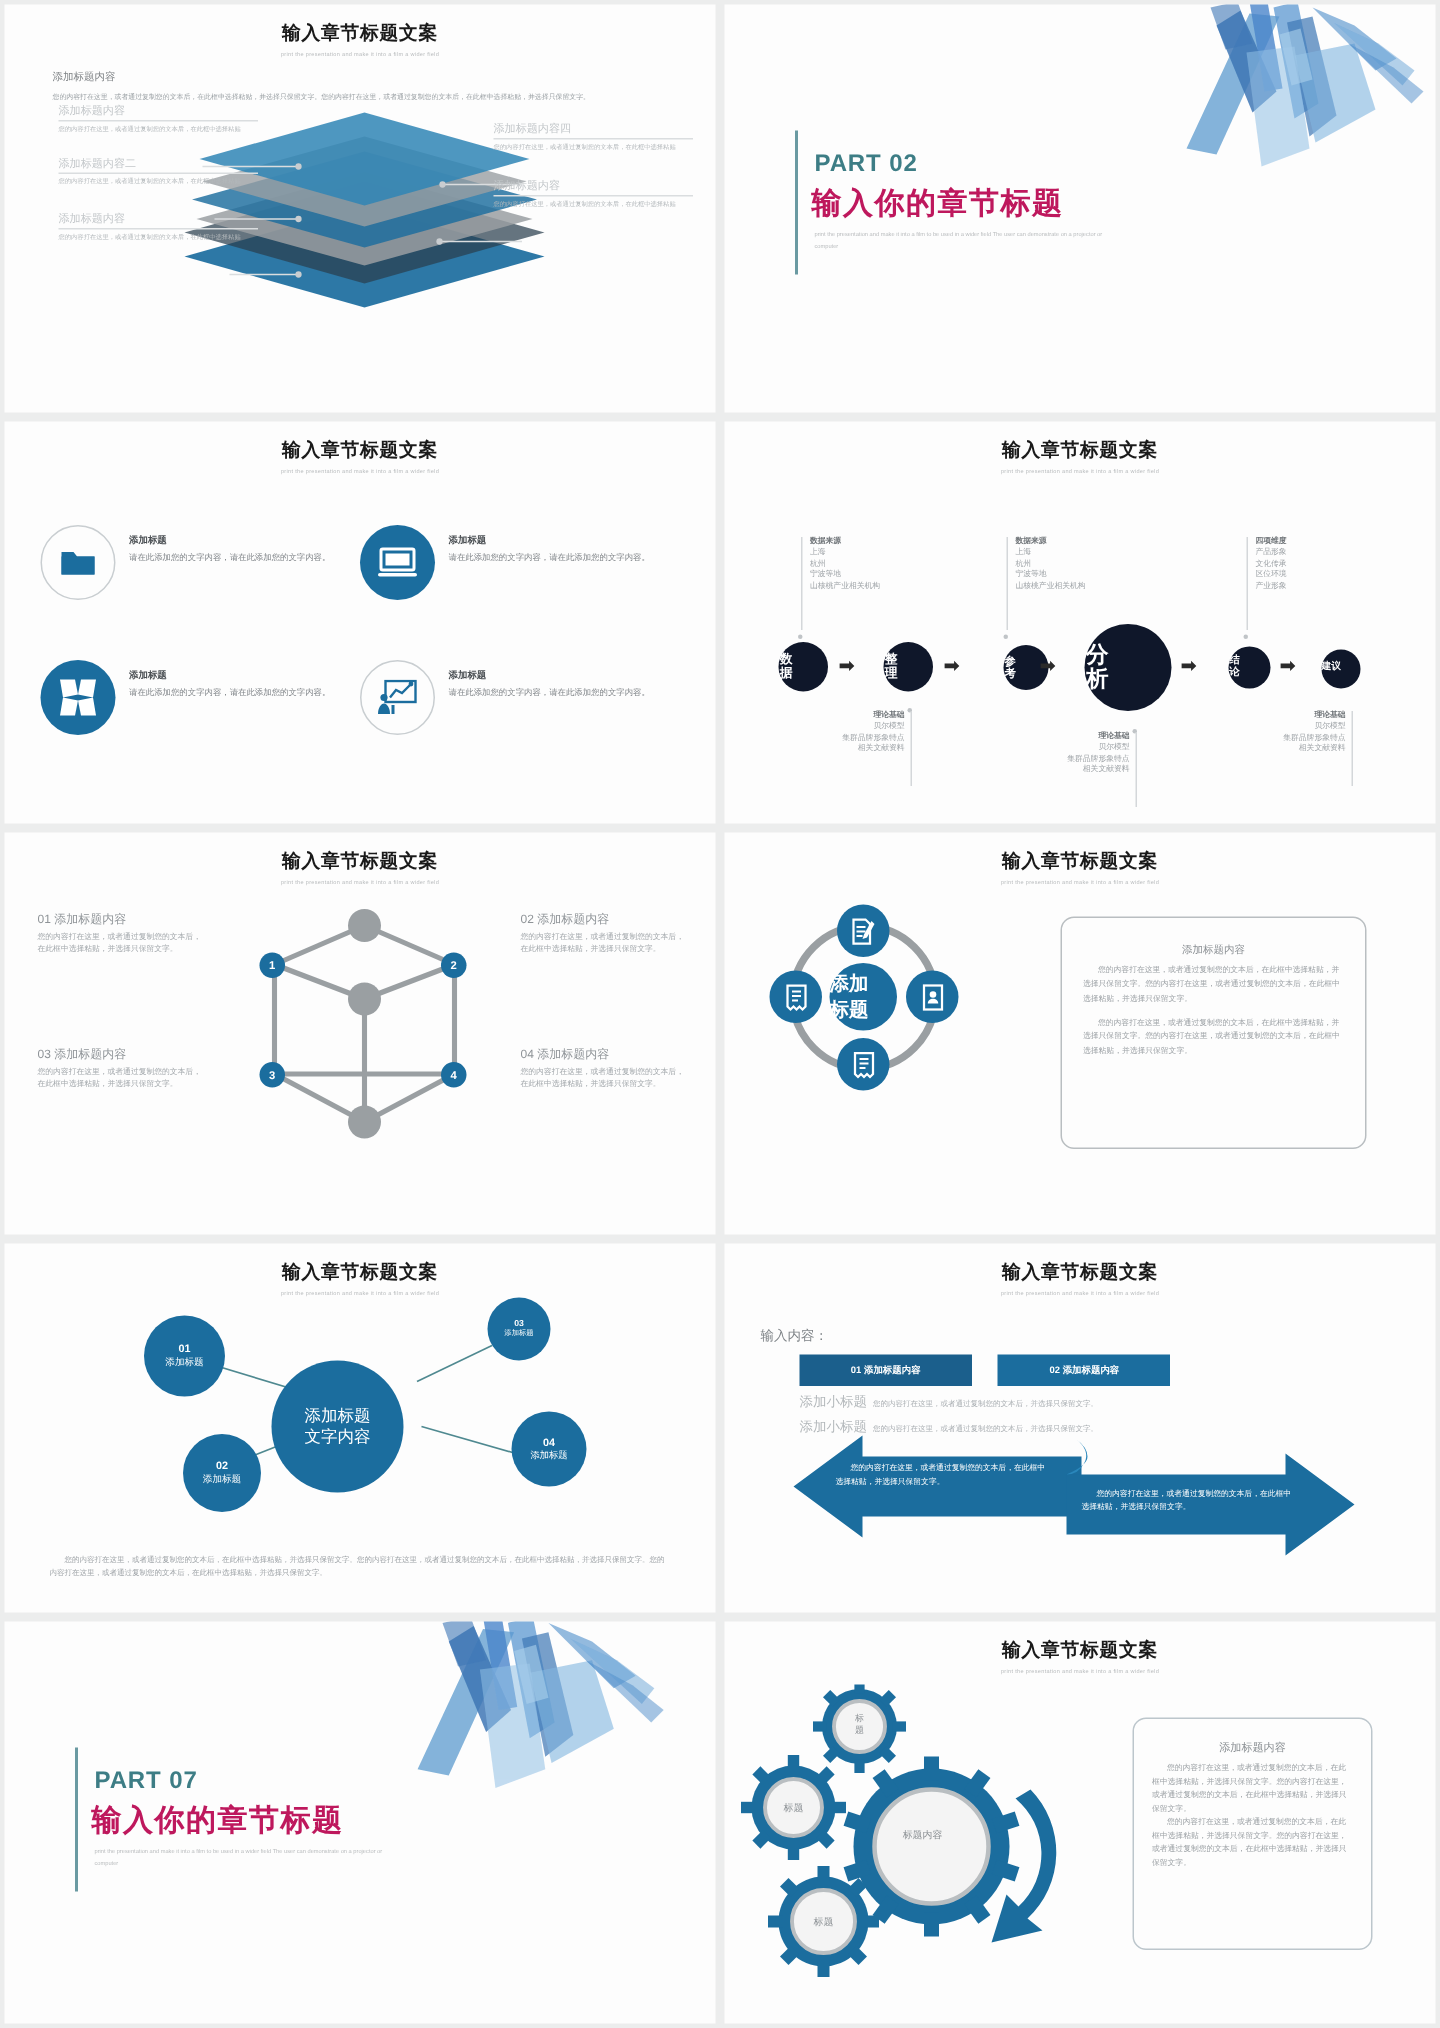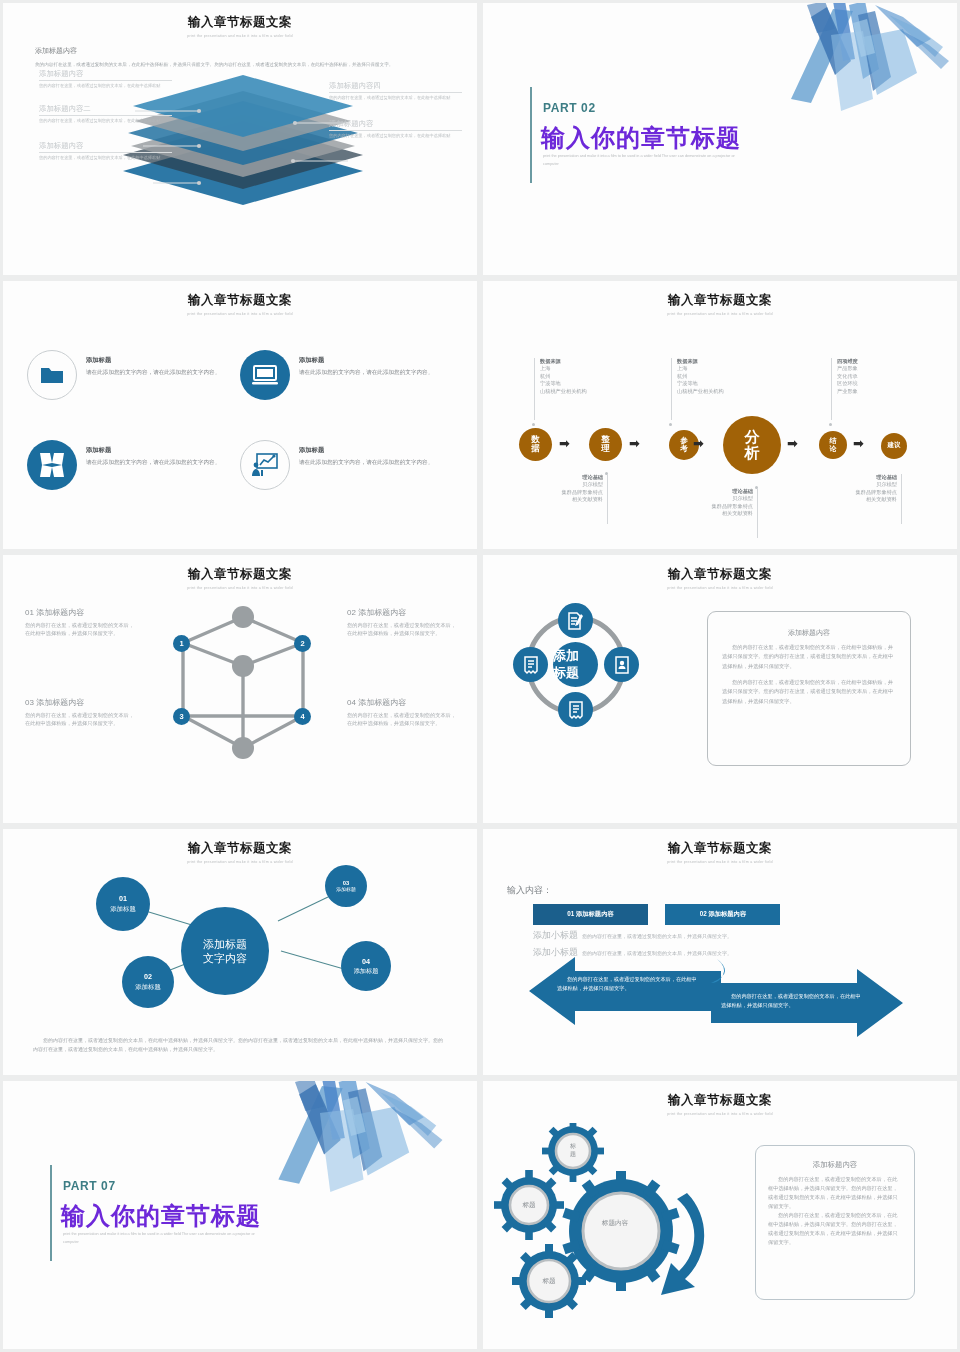--- a/index.html
+++ b/index.html
@@ -39,37 +39,37 @@
   }
   
   .s1-head { font-size:7px; color:#7e8285; margin:8px 0 0 32px; }
   .s1-para { font-size:4.6px; color:#9aa0a4; line-height:1.85; margin:5px 32px 0 32px; }
   .s1-stage { position:relative; height:135px; margin-top:4px; }
   .lbl { position:absolute; width:133px; }
   .lbl .h { font-size:7.4px; color:#c3c7ca; border-bottom:.7px solid #dadddf; padding-bottom:1px; white-space:nowrap;}
   .lbl .b { font-size:4.2px; color:#b3b8bb; line-height:1.7; margin-top:1px; }
   
   .cover-bar { position:absolute; left:47px; top:84px; width:1.6px; height:96px; background:#6a9aa2; }
-  .cover-part { position:absolute; left:60px; top:98px; font-size:12px; font-weight:bold; color:#3d7d85; letter-spacing:.6px;}
-  .cover-cn  { position:absolute; left:58px; top:119px; font-size:24px; font-weight:bold; color:#6d28d9; letter-spacing:1px;}
+  .cover-part { position:absolute; left:60px; top:98px; font-size:16px; font-weight:bold; color:#3d7d85; letter-spacing:.6px;}
+  .cover-cn  { position:absolute; left:58px; top:119px; font-size:20px; font-weight:bold; color:#be185d; letter-spacing:1px;}
   .cover-en  { position:absolute; left:60px; top:150px; width:200px; font-size:3.8px; color:#b9bcbe; line-height:2;}
   .deco { position:absolute; pointer-events:none; }
   
   .icgrid { display:grid; grid-template-columns:1fr 1fr; row-gap:40px; margin:34px 24px 0 24px;}
   .iccell { display:flex; gap:9px; align-items:flex-start;}
   .iccirc { width:50px; height:50px; border-radius:50%; flex:0 0 50px;
             display:flex; align-items:center; justify-content:center;}
   .iccirc.fill { background:#1b6d9e; }
   .iccirc.out  { border:1.1px solid #c9ced1; }
   .ictxt h4 { font-size:6.3px; color:#4a4f53; margin-top:6px; }
   .ictxt p  { font-size:5.6px; color:#808589; line-height:1.75; margin-top:3px; width:140px;}
   
   .flow { position:relative; height:215px; }
-  .fc { position:absolute; border-radius:50%; background:#a16207; color:#fff;
-        display:flex; align-items:center; justify-content:center; font-weight:bold;
+  .fc { position:absolute; border-radius:50%; background:#0f172a; color:#fff;
+        display:flex; align-items:center; justify-content:flex-start; font-weight:bold;
         text-align:center; line-height:1.05;}
   .farrow { position:absolute; color:#2b2b2b; font-size:13px; font-weight:bold; }
   .fnote { position:absolute; font-size:5.2px; color:#9ea3a7; line-height:1.45; }
   .fnote b { color:#6f7478; }
   .fbar { position:absolute; width:.7px; background:#d4d7da; }
   .fdot { position:absolute; width:3.2px; height:3.2px; border-radius:50%; background:#c0c4c7;}
   
   .cube-txt { position:absolute; width:112px; }
   .cube-txt h4 { font-size:8px; color:#8e9397; font-weight:normal;}
   .cube-txt p  { font-size:5.2px; color:#a4a9ad; line-height:1.62; margin-top:3px;}

